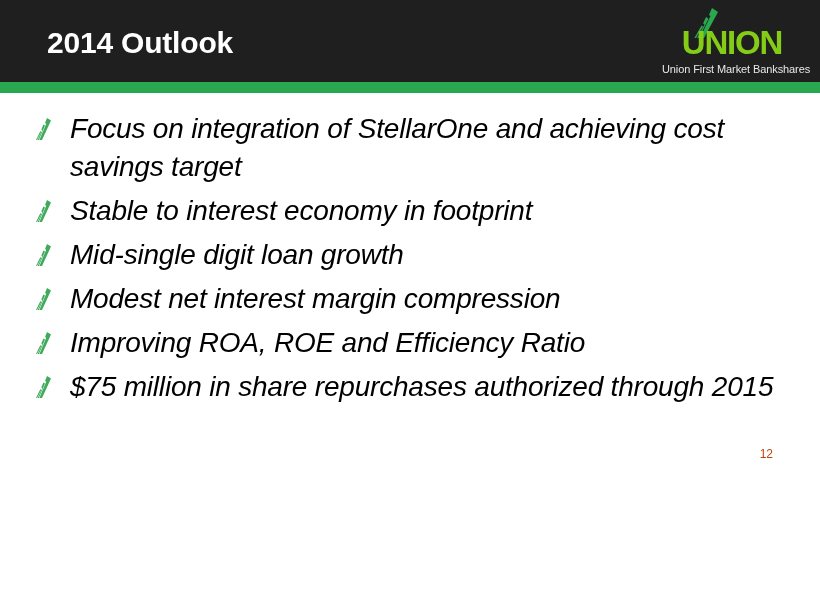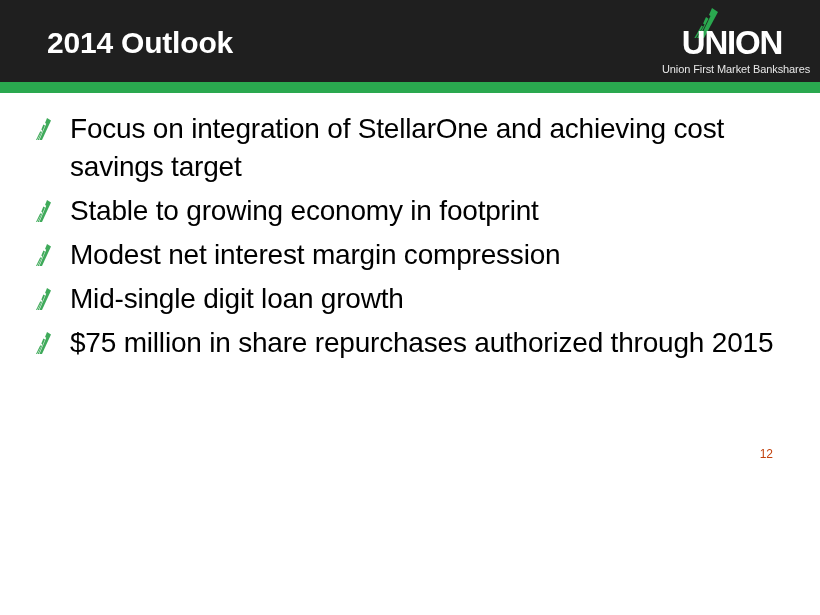--- a/index.html
+++ b/index.html
@@ -54,21 +54,21 @@
     height: 30px;
   }
   .logo-wordmark {
     position: absolute;
     left: 0px;
     top: 18px;
     width: 140px;
     text-align: center;
     font-size: 33px;
     font-weight: bold;
-    color: #ffffff;
+    color: #84cc16;
     letter-spacing: -1.2px;
     line-height: 34px;
   }
   .logo-tagline {
     position: absolute;
     left: 0px;
     top: 55px;
     width: 140px;
     text-align: center;
     font-size: 11px;
@@ -91,20 +91,21 @@
   .content {
     position: absolute;
     left: 36px;
     top: 110px;
     width: 756px;
   }
   .bullet-row {
     display: flex;
     align-items: flex-start;
     margin-bottom: 6px;
+    font-style: italic;
   }
   .bullet-mark {
     flex: 0 0 auto;
     width: 16px;
     height: 22px;
     margin-top: 8px;
     margin-right: 18px;
   }
   .bullet-text {
     flex: 1 1 auto;
@@ -166,50 +167,62 @@
     <div class="bullet-row">
       <span class="bullet-mark">
         <svg width="16" height="22" viewBox="0 0 16 22" xmlns="http://www.w3.org/2000/svg">
           <polygon points="11,0 15,2.6 6,22 2.5,22" fill="#3faa5a"></polygon>
           <polygon points="8.3,4.4 10.2,5.7 3.4,22 1.4,22" fill="#ffffff"></polygon>
           <polygon points="7.4,6.6 9,7.6 2.8,22 1,22" fill="#3faa5a"></polygon>
           <polygon points="5,11.5 6.3,12.3 1.6,22 0.3,22" fill="#ffffff"></polygon>
           <polygon points="4.3,13.3 5.3,14 1,22 0,22" fill="#3faa5a"></polygon>
         </svg>
       </span>
-      <span class="bullet-text">Stable to growing economy in footprint</span>
+      <span class="bullet-text">Stable to interest economy in footprint</span>
+    </div>
+
+    <div class="bullet-row">
+      <span class="bullet-mark">
+        <svg width="16" height="22" viewBox="0 0 16 22" xmlns="http://www.w3.org/2000/svg">
+          <polygon points="11,0 15,2.6 6,22 2.5,22" fill="#3faa5a"></polygon>
+          <polygon points="8.3,4.4 10.2,5.7 3.4,22 1.4,22" fill="#ffffff"></polygon>
+          <polygon points="7.4,6.6 9,7.6 2.8,22 1,22" fill="#3faa5a"></polygon>
+          <polygon points="5,11.5 6.3,12.3 1.6,22 0.3,22" fill="#ffffff"></polygon>
+          <polygon points="4.3,13.3 5.3,14 1,22 0,22" fill="#3faa5a"></polygon>
+        </svg>
+      </span>
+      <span class="bullet-text">Mid-single digit loan growth</span>
     </div>
 
     <div class="bullet-row">
       <span class="bullet-mark">
         <svg width="16" height="22" viewBox="0 0 16 22" xmlns="http://www.w3.org/2000/svg">
           <polygon points="11,0 15,2.6 6,22 2.5,22" fill="#3faa5a"></polygon>
           <polygon points="8.3,4.4 10.2,5.7 3.4,22 1.4,22" fill="#ffffff"></polygon>
           <polygon points="7.4,6.6 9,7.6 2.8,22 1,22" fill="#3faa5a"></polygon>
           <polygon points="5,11.5 6.3,12.3 1.6,22 0.3,22" fill="#ffffff"></polygon>
           <polygon points="4.3,13.3 5.3,14 1,22 0,22" fill="#3faa5a"></polygon>
         </svg>
       </span>
       <span class="bullet-text">Modest net interest margin compression</span>
     </div>
 
-    <div class="bullet-row">
-      <span class="bullet-mark">
-        <svg width="16" height="22" viewBox="0 0 16 22" xmlns="http://www.w3.org/2000/svg">
-          <polygon points="11,0 15,2.6 6,22 2.5,22" fill="#3faa5a"></polygon>
-          <polygon points="8.3,4.4 10.2,5.7 3.4,22 1.4,22" fill="#ffffff"></polygon>
-          <polygon points="7.4,6.6 9,7.6 2.8,22 1,22" fill="#3faa5a"></polygon>
-          <polygon points="5,11.5 6.3,12.3 1.6,22 0.3,22" fill="#ffffff"></polygon>
-          <polygon points="4.3,13.3 5.3,14 1,22 0,22" fill="#3faa5a"></polygon>
-        </svg>
-      </span>
-      <span class="bullet-text">Mid-single digit loan growth</span>
-    </div>
-
-
+
+    <div class="bullet-row">
+      <span class="bullet-mark">
+        <svg width="16" height="22" viewBox="0 0 16 22" xmlns="http://www.w3.org/2000/svg">
+          <polygon points="11,0 15,2.6 6,22 2.5,22" fill="#3faa5a"></polygon>
+          <polygon points="8.3,4.4 10.2,5.7 3.4,22 1.4,22" fill="#ffffff"></polygon>
+          <polygon points="7.4,6.6 9,7.6 2.8,22 1,22" fill="#3faa5a"></polygon>
+          <polygon points="5,11.5 6.3,12.3 1.6,22 0.3,22" fill="#ffffff"></polygon>
+          <polygon points="4.3,13.3 5.3,14 1,22 0,22" fill="#3faa5a"></polygon>
+        </svg>
+      </span>
+      <span class="bullet-text">Improving ROA, ROE and Efficiency Ratio</span>
+    </div>
 
     <div class="bullet-row">
       <span class="bullet-mark">
         <svg width="16" height="22" viewBox="0 0 16 22" xmlns="http://www.w3.org/2000/svg">
           <polygon points="11,0 15,2.6 6,22 2.5,22" fill="#3faa5a"></polygon>
           <polygon points="8.3,4.4 10.2,5.7 3.4,22 1.4,22" fill="#ffffff"></polygon>
           <polygon points="7.4,6.6 9,7.6 2.8,22 1,22" fill="#3faa5a"></polygon>
           <polygon points="5,11.5 6.3,12.3 1.6,22 0.3,22" fill="#ffffff"></polygon>
           <polygon points="4.3,13.3 5.3,14 1,22 0,22" fill="#3faa5a"></polygon>
         </svg>

